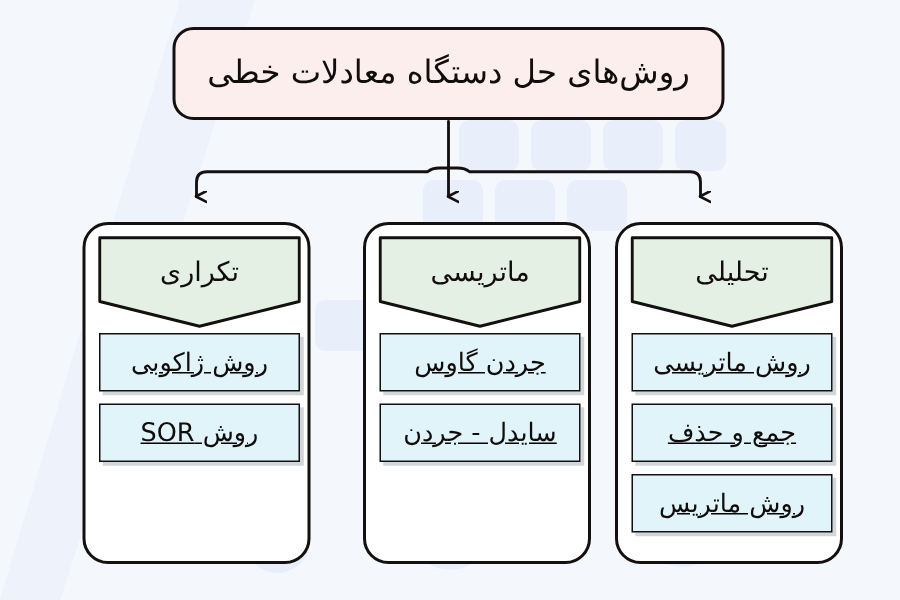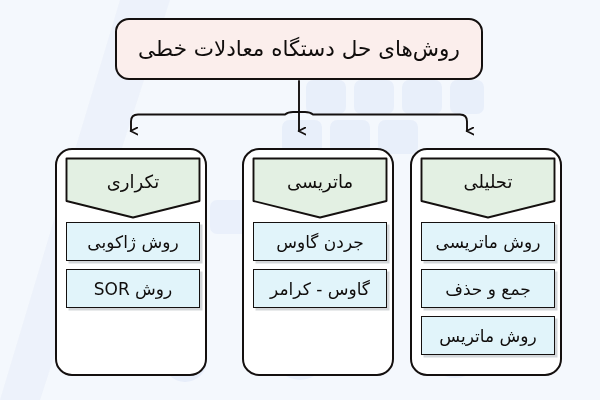--- a/index.html
+++ b/index.html
@@ -52,21 +52,21 @@
   }
   .banner svg{display:block;}
   .banner .blabel{
     position:absolute;left:0;top:0;width:136px;height:48px;
     display:flex;align-items:center;justify-content:center;
     font-size:18px;color:#100d0c;direction:rtl;white-space:nowrap;
   }
 
   .items{
     position:absolute;left:9px;top:72px;width:134px;
-    display:flex;flex-direction:column;gap:8px;
+    display:flex;flex-direction:column;gap:8px;text-decoration:underline;
   }
   .item{
     height:39px;
     background:#e1f4fa;
     border:1.7px solid #14100f;
     box-sizing:border-box;
     display:flex;align-items:center;justify-content:center;
     box-shadow:2.5px 2.5px 0 rgba(110,120,130,.30);
     font-size:17px;color:#100d0c;direction:rtl;white-space:nowrap;
   }
@@ -151,21 +151,21 @@
 
   <div class="card" id="card-1">
     <div class="banner">
       <svg width="136" height="62" viewBox="0 0 136 62">
         <polygon points="1.5,1.5 134.5,1.5 134.5,44 68,60.5 1.5,44" fill="#e3f0e3" stroke="#14100f" stroke-width="1.9" stroke-linejoin="round"></polygon>
       </svg>
       <div class="blabel">ماتریسی</div>
     </div>
     <div class="items">
       <div class="item">جردن گاوس</div>
-      <div class="item">گاوس - کرامر</div>
+      <div class="item">سایدل - جردن</div>
     </div>
   </div>
 
   <div class="card" id="card-2">
     <div class="banner">
       <svg width="136" height="62" viewBox="0 0 136 62">
         <polygon points="1.5,1.5 134.5,1.5 134.5,44 68,60.5 1.5,44" fill="#e3f0e3" stroke="#14100f" stroke-width="1.9" stroke-linejoin="round"></polygon>
       </svg>
       <div class="blabel">تحلیلی</div>
     </div>

